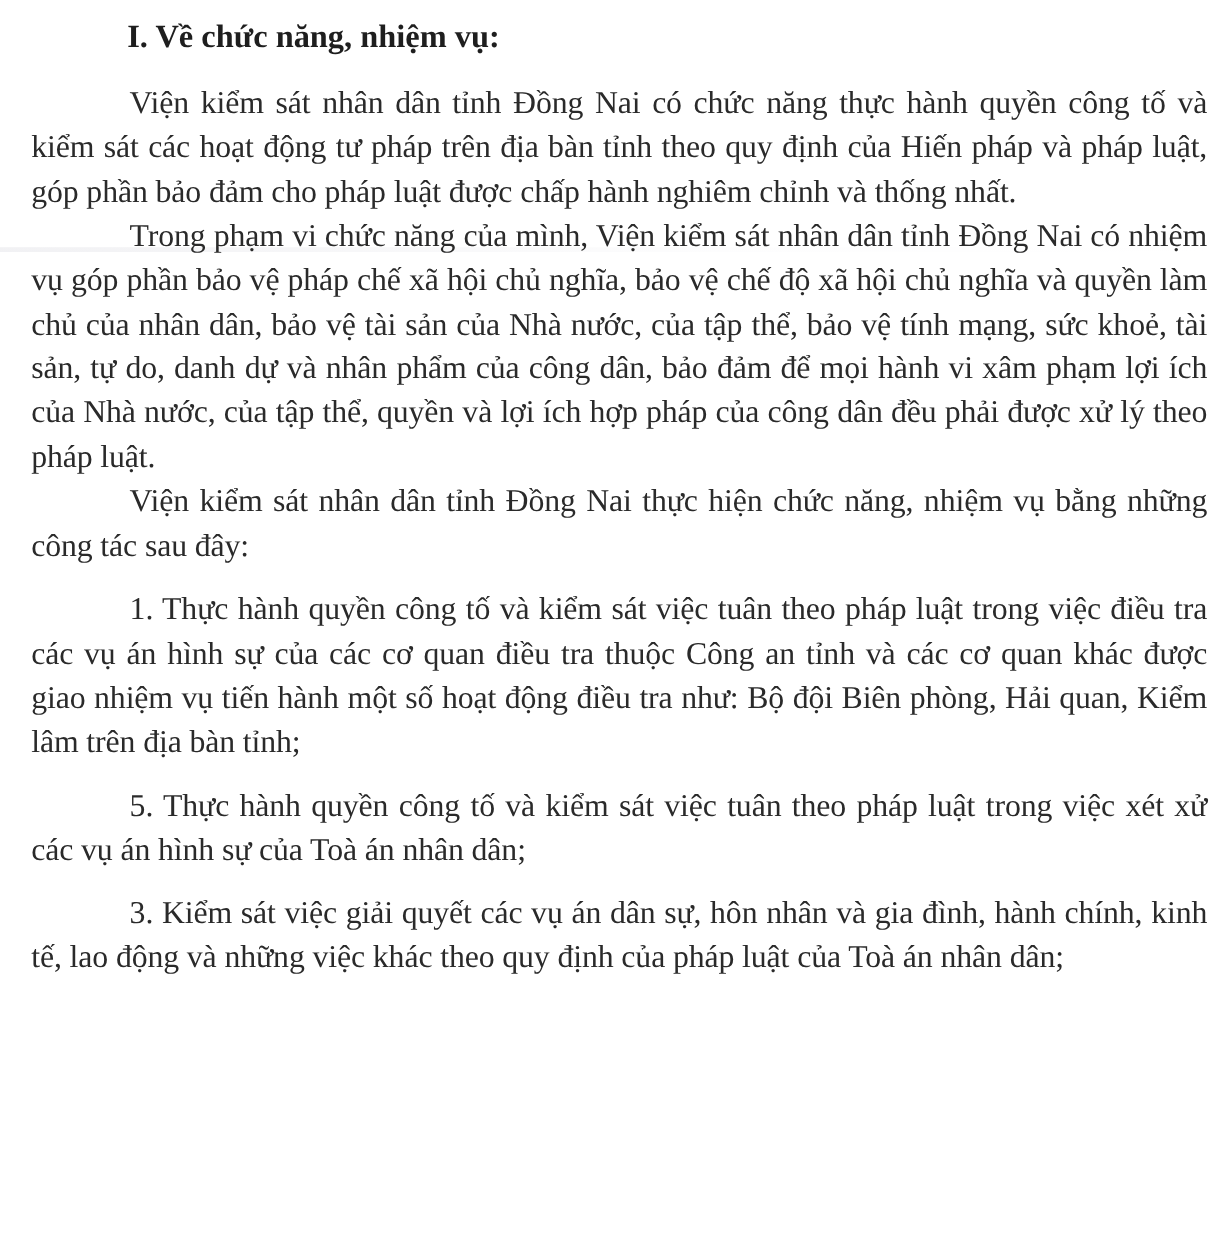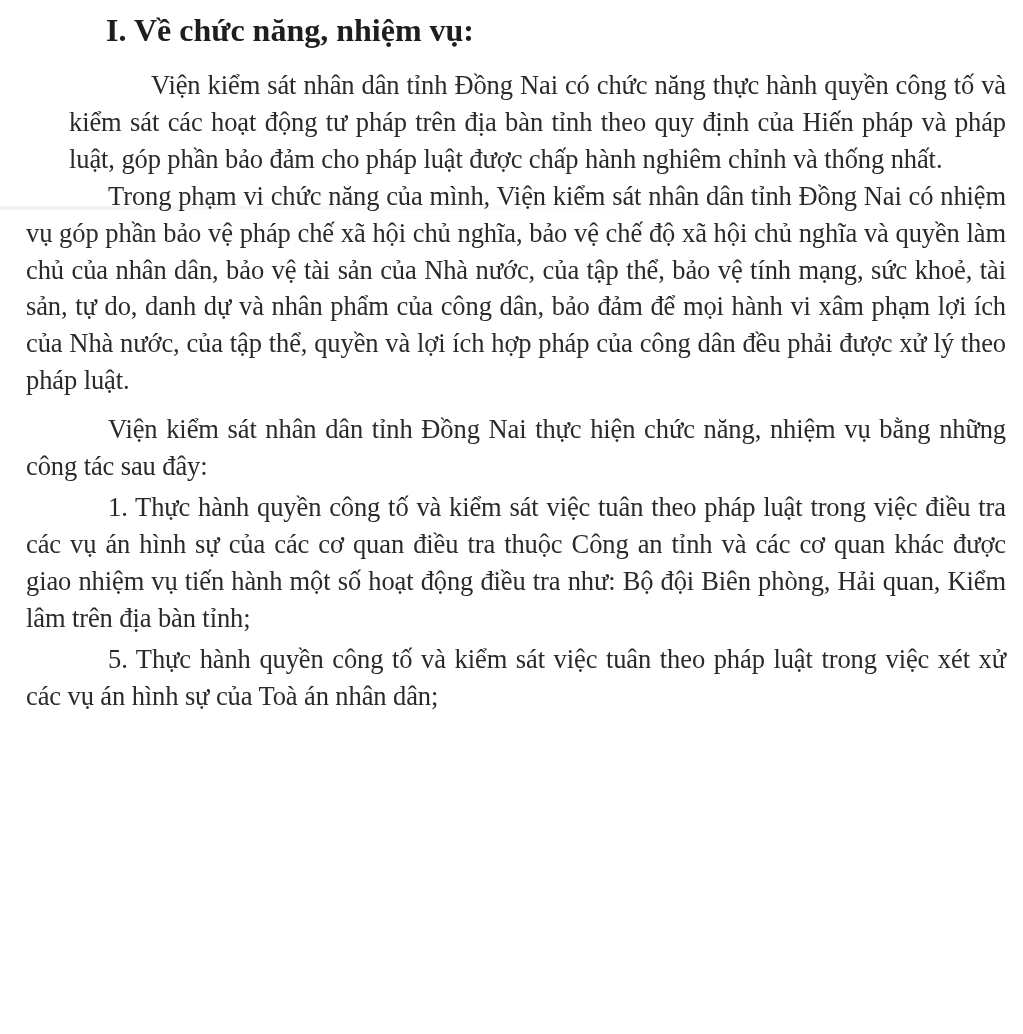--- a/index.html
+++ b/index.html
@@ -19,39 +19,38 @@
       top: 0;
       width: 980px;
       font-family: "Liberation Serif", "DejaVu Serif", serif;
       font-size: 26.5px;
       color: #2a2a2a;
       line-height: 36.9px;
     }
     .heading {
       margin: 10px 0 0 80px;
       font-weight: bold;
-      font-size: 32px;
+      font-size: 27px;
       color: #1e1e1e;
       height: 40px;
       line-height: 40px;
     }
     .para {
       margin: 0;
       padding: 0;
       text-align: justify;
       text-indent: 82px;
       letter-spacing: -0.1px;
     }
     .para.first {
       margin-top: 17px;
-      margin-left: 43px;
     }
     .para.p2 { margin-top: 0px; }
-    .para.p3 { margin-top: 12px; }
-    .para.item { margin-top: 4px; }
+    .para.p3 { margin-top: 0px; }
+    .para.item { margin-top: 16px; }
     .scan-smudge {
       position: absolute;
       left: 0;
       top: 206px;
       width: 1023px;
       height: 4px;
       background: linear-gradient(to right, rgba(200,200,210,0.25), rgba(220,220,230,0.05) 60%, rgba(255,255,255,0));
     }
   </style>
 </head>
@@ -61,13 +60,14 @@
 
 <div class="page">
   <div class="heading">I. Về chức năng, nhiệm vụ:</div>
 
   <p class="para first">Viện kiểm sát nhân dân tỉnh Đồng Nai có chức năng thực hành quyền công tố và kiểm sát các hoạt động tư pháp trên địa bàn tỉnh theo quy định của Hiến pháp và pháp luật, góp phần bảo đảm cho pháp luật được chấp hành nghiêm chỉnh và thống nhất.</p>
   <p class="para p2">Trong phạm vi chức năng của mình, Viện kiểm sát nhân dân tỉnh Đồng Nai có nhiệm vụ góp phần bảo vệ pháp chế xã hội chủ nghĩa, bảo vệ chế độ xã hội chủ nghĩa và quyền làm chủ của nhân dân, bảo vệ tài sản của Nhà nước, của tập thể, bảo vệ tính mạng, sức khoẻ, tài sản, tự do, danh dự và nhân phẩm của công dân, bảo đảm để mọi hành vi xâm phạm lợi ích của Nhà nước, của tập thể, quyền và lợi ích hợp pháp của công dân đều phải được xử lý theo pháp luật.</p>
   <p class="para p3">Viện kiểm sát nhân dân tỉnh Đồng Nai thực hiện chức năng, nhiệm vụ bằng những công tác sau đây:</p>
 
   <p class="para item">1. Thực hành quyền công tố và kiểm sát việc tuân theo pháp luật trong việc điều tra các vụ án hình sự của các cơ quan điều tra thuộc Công an tỉnh và các cơ quan khác được giao nhiệm vụ tiến hành một số hoạt động điều tra như: Bộ đội Biên phòng, Hải quan, Kiểm lâm trên địa bàn tỉnh;</p>
   <p class="para item">5. Thực hành quyền công tố và kiểm sát việc tuân theo pháp luật trong việc xét xử các vụ án hình sự của Toà án nhân dân;</p>
+  <p class="para item">3. Kiểm sát việc giải quyết các vụ án dân sự, hôn nhân và gia đình, hành chính, kinh tế, lao động và những việc khác theo quy định của pháp luật của Toà án nhân dân;</p>
 </div>
 
 </body></html>

